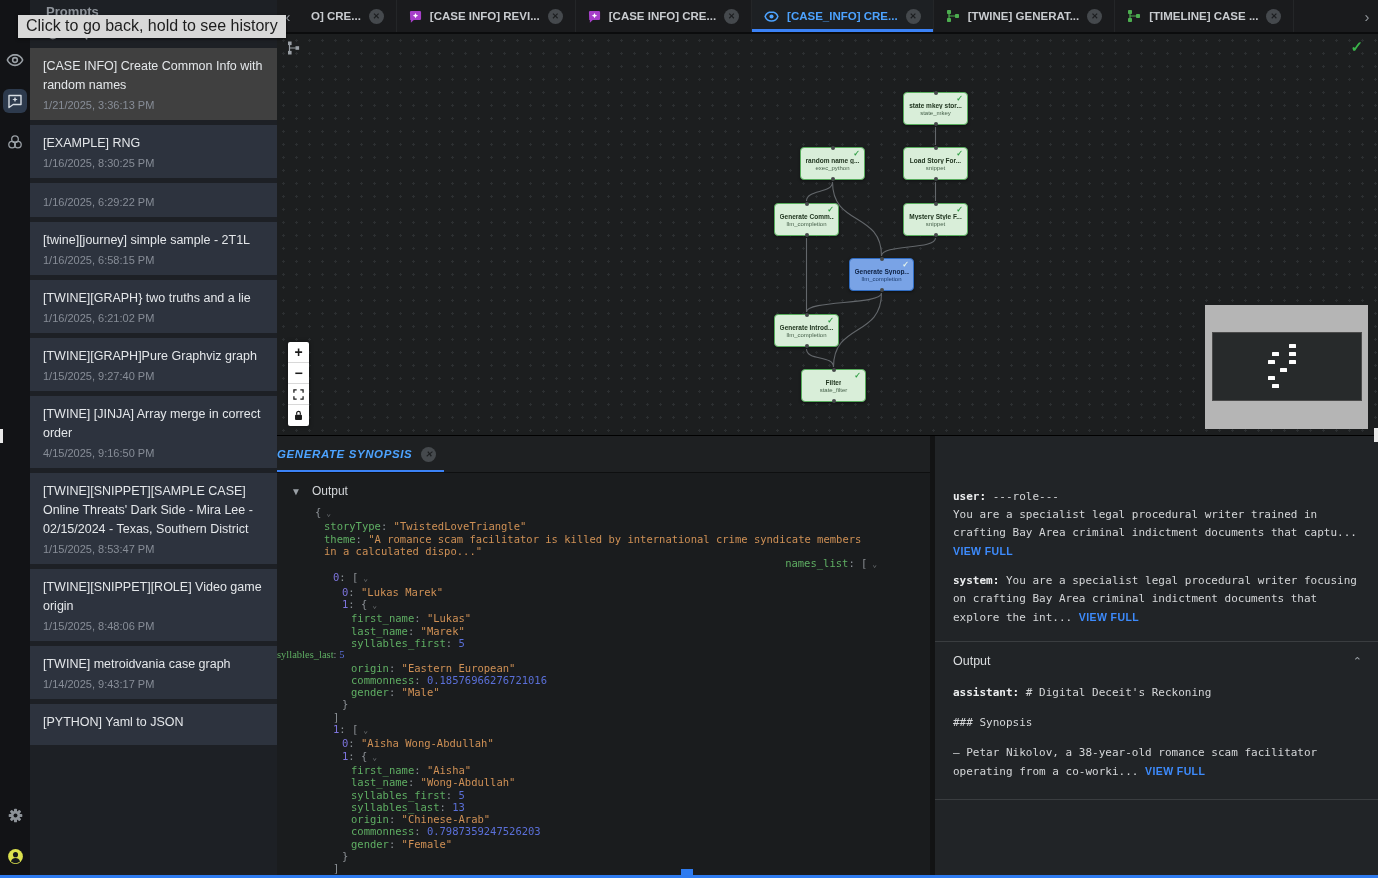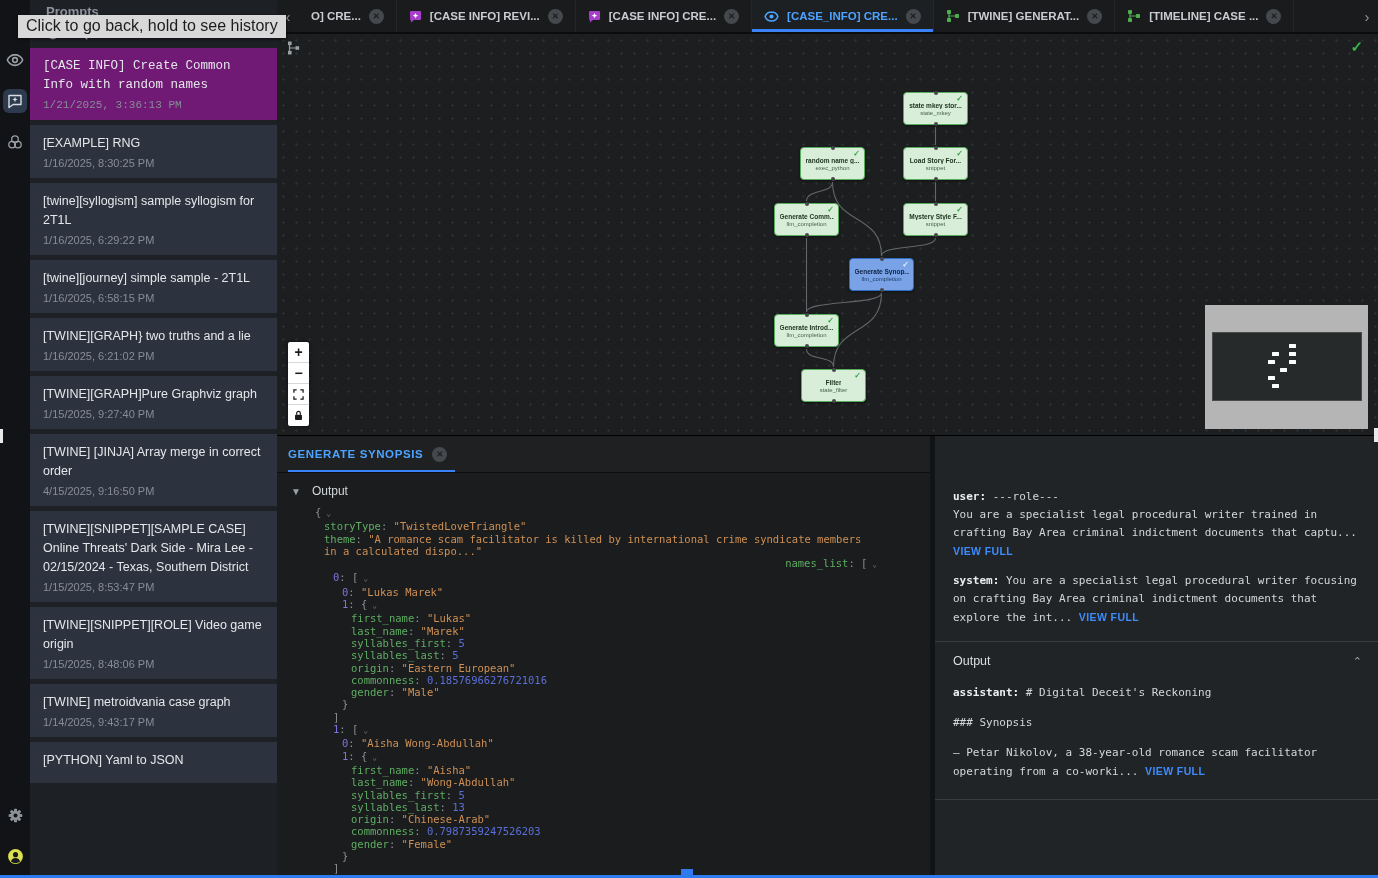--- a/index.html
+++ b/index.html
@@ -16,21 +16,21 @@
 
   
   .sidebar { width:247px; background:#1d2025; display:flex; flex-direction:column; flex-shrink:0; }
   .sidebar-header { padding:4px 0 0 16px; color:#8f949b; font-size:13px; font-weight:700; height:22px; }
   .toolbar { display:flex; align-items:center; gap:15px; padding:5px 14px 7px 16px; }
   .toolbar .spacer { flex:1; }
   .tb-ic { display:flex; align-items:center; }
   .tb-plus { color:#cfd2d5; font-size:16px; line-height:14px; font-weight:400; }
   .list { flex:1; overflow:hidden; display:flex; flex-direction:column; gap:5px; }
   .item { background:#2d333e; padding:9px 13px 9px; }
-  .item.selected { background:#701a75;font-family:Liberation Mono, monospace; }
+  .item.selected { background:#404040; }
   .item .t { color:#e4e7ea; font-size:12.5px; line-height:19px; font-weight:500; }
   .item .d { color:#878d97; font-size:11px; margin-top:4px; }
 
   
   .main { flex:1; display:flex; flex-direction:column; min-width:0; }
 
   
   .tabbar { height:34px; background:#1a1b1d; display:flex; align-items:stretch; border-bottom:2px solid #0b0c0d; }
   .nav-chev { width:22px; display:flex; align-items:center; justify-content:center; color:#92979c; font-size:15px; }
   .tabstrip { display:flex; flex:1; min-width:0; }
@@ -68,21 +68,21 @@
           color:#1b1b1b; font-size:14px; font-weight:600; }
   .ctrl:last-child { border-bottom:none; }
 
   .minimap { position:absolute; right:10px; top:271px; width:163px; height:124px; background:#b5b5b5; }
   .mm-view { position:absolute; left:7px; top:27px; width:150px; height:69px; background:#272a2b; border:1px solid #4a4a4a; }
   .mmn { position:absolute; width:7px; height:4px; background:#fdfdfd; border-radius:0.5px; }
 
   
   .bottom { flex:1; display:flex; border-top:1px solid #000; min-height:0; }
   .left-pane { width:658px; background:#1a1c1e; display:flex; flex-direction:column; border-right:5px solid #121314; flex-shrink:0; }
-  .lp-tabs { height:37px; display:flex; align-items:flex-start; padding-left:11px; background:#1e2022; border-bottom:1px solid #0e0f10; }
+  .lp-tabs { height:37px; display:flex; align-items:flex-start; padding-left:0; background:#1e2022; border-bottom:1px solid #0e0f10;font-style:italic; }
   .lp-tab { display:flex; align-items:center; gap:9px; height:100%; position:relative; padding:0 8px 0 0; }
   .lp-tab::after { content:''; position:absolute; left:0; right:0; bottom:0; height:2.5px; background:#3b82f6; }
   .lp-tab-label { color:#4da3ff; font-size:11.5px; font-weight:700; letter-spacing:.6px; }
   .out-row { display:flex; align-items:center; gap:11px; padding:11px 0 5px 14px; color:#d3d6d9; font-size:12px; }
   .out-chev { color:#9aa0a6; font-size:10px; }
   .json { flex:1; overflow:hidden; font-family:"DejaVu Sans Mono", monospace; font-size:10.5px; line-height:12.3px;
           padding-top:3px; color:#8a8f94; }
   .jl { max-width:600px; }
   .tok.k { color:#5fae63; } .tok.s { color:#cf9055; } .tok.n { color:#5a6fd8; }
   .tok.x { color:#7d74dd; } .tok.p { color:#8a8f94; } .tok.c { color:#6f7478; font-size:8px; }
@@ -173,21 +173,20 @@
     <div class="list">
         <div class="item selected">
           <div class="t">[CASE INFO] Create Common Info with random names</div>
           <div class="d">1/21/2025, 3:36:13 PM</div>
         </div>
         <div class="item">
           <div class="t">[EXAMPLE] RNG</div>
           <div class="d">1/16/2025, 8:30:25 PM</div>
         </div>
         <div class="item">
-          <div class="t">[twine][syllogism] sample syllogism for 2T1L</div>
           <div class="d">1/16/2025, 6:29:22 PM</div>
         </div>
         <div class="item">
           <div class="t">[twine][journey] simple sample - 2T1L</div>
           <div class="d">1/16/2025, 6:58:15 PM</div>
         </div>
         <div class="item">
           <div class="t">[TWINE][GRAPH} two truths and a lie</div>
           <div class="d">1/16/2025, 6:21:02 PM</div>
         </div>
@@ -395,21 +394,21 @@
             <div class="jl" style="padding-left: 38px;"><span class="tok p">{</span><span class="tok c"> ⌄</span></div>
             <div class="jl" style="padding-left: 47px;"><span class="tok k">storyType</span><span class="tok p">: </span><span class="tok s">"TwistedLoveTriangle"</span></div>
             <div class="jl" style="padding-left: 47px;"><span class="tok k">theme</span><span class="tok p">: </span><span class="tok s">"A romance scam facilitator is killed by international crime syndicate members in a calculated dispo..."</span></div>
             <div class="jl" style="padding-left: 47px; text-align: right;"><span class="tok k">names_list</span><span class="tok p">: </span><span class="tok p">[</span><span class="tok c"> ⌄</span></div>
             <div class="jl" style="padding-left: 56px;"><span class="tok x">0</span><span class="tok p">: </span><span class="tok p">[</span><span class="tok c"> ⌄</span></div>
             <div class="jl" style="padding-left: 65px;"><span class="tok x">0</span><span class="tok p">: </span><span class="tok s">"Lukas Marek"</span></div>
             <div class="jl" style="padding-left: 65px;"><span class="tok x">1</span><span class="tok p">: </span><span class="tok p">{</span><span class="tok c"> ⌄</span></div>
             <div class="jl" style="padding-left: 74px;"><span class="tok k">first_name</span><span class="tok p">: </span><span class="tok s">"Lukas"</span></div>
             <div class="jl" style="padding-left: 74px;"><span class="tok k">last_name</span><span class="tok p">: </span><span class="tok s">"Marek"</span></div>
             <div class="jl" style="padding-left: 74px;"><span class="tok k">syllables_first</span><span class="tok p">: </span><span class="tok n">5</span></div>
-            <div class="jl" style="padding-left: 74px;"><span class="tok k">syllables_last</span><span class="tok p">: </span><span class="tok n">5</span></div>
+            <div class="jl" style=" font-family: Liberation Serif, serif;"><span class="tok k">syllables_last</span><span class="tok p">: </span><span class="tok n">5</span></div>
             <div class="jl" style="padding-left: 74px;"><span class="tok k">origin</span><span class="tok p">: </span><span class="tok s">"Eastern European"</span></div>
             <div class="jl" style="padding-left: 74px;"><span class="tok k">commonness</span><span class="tok p">: </span><span class="tok n">0.18576966276721016</span></div>
             <div class="jl" style="padding-left: 74px;"><span class="tok k">gender</span><span class="tok p">: </span><span class="tok s">"Male"</span></div>
             <div class="jl" style="padding-left: 65px;"><span class="tok p">}</span></div>
             <div class="jl" style="padding-left: 56px;"><span class="tok p">]</span></div>
             <div class="jl" style="padding-left: 56px;"><span class="tok x">1</span><span class="tok p">: </span><span class="tok p">[</span><span class="tok c"> ⌄</span></div>
             <div class="jl" style="padding-left: 65px;"><span class="tok x">0</span><span class="tok p">: </span><span class="tok s">"Aisha Wong-Abdullah"</span></div>
             <div class="jl" style="padding-left: 65px;"><span class="tok x">1</span><span class="tok p">: </span><span class="tok p">{</span><span class="tok c"> ⌄</span></div>
             <div class="jl" style="padding-left: 74px;"><span class="tok k">first_name</span><span class="tok p">: </span><span class="tok s">"Aisha"</span></div>
             <div class="jl" style="padding-left: 74px;"><span class="tok k">last_name</span><span class="tok p">: </span><span class="tok s">"Wong-Abdullah"</span></div>

